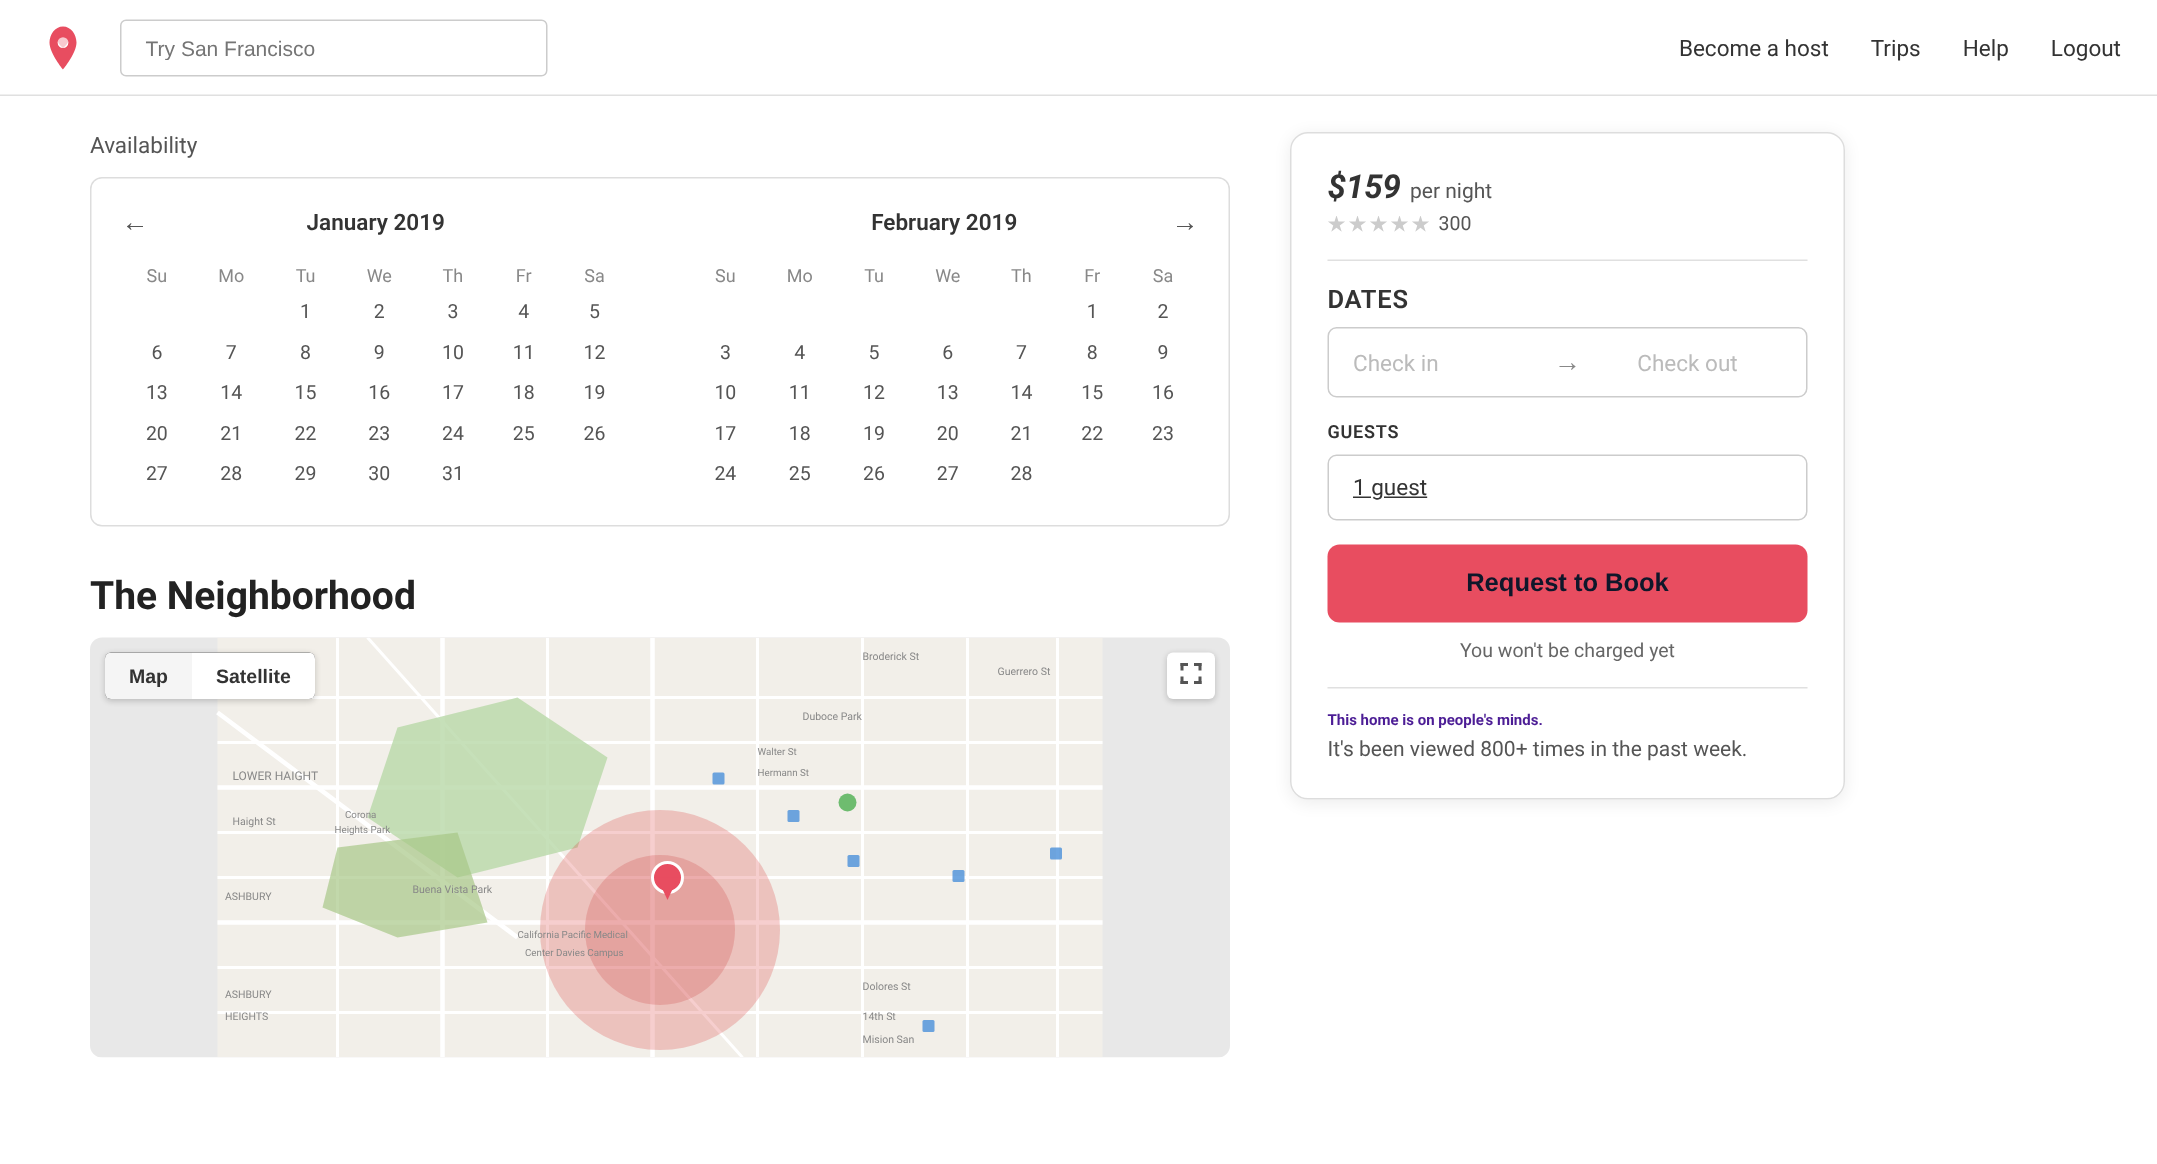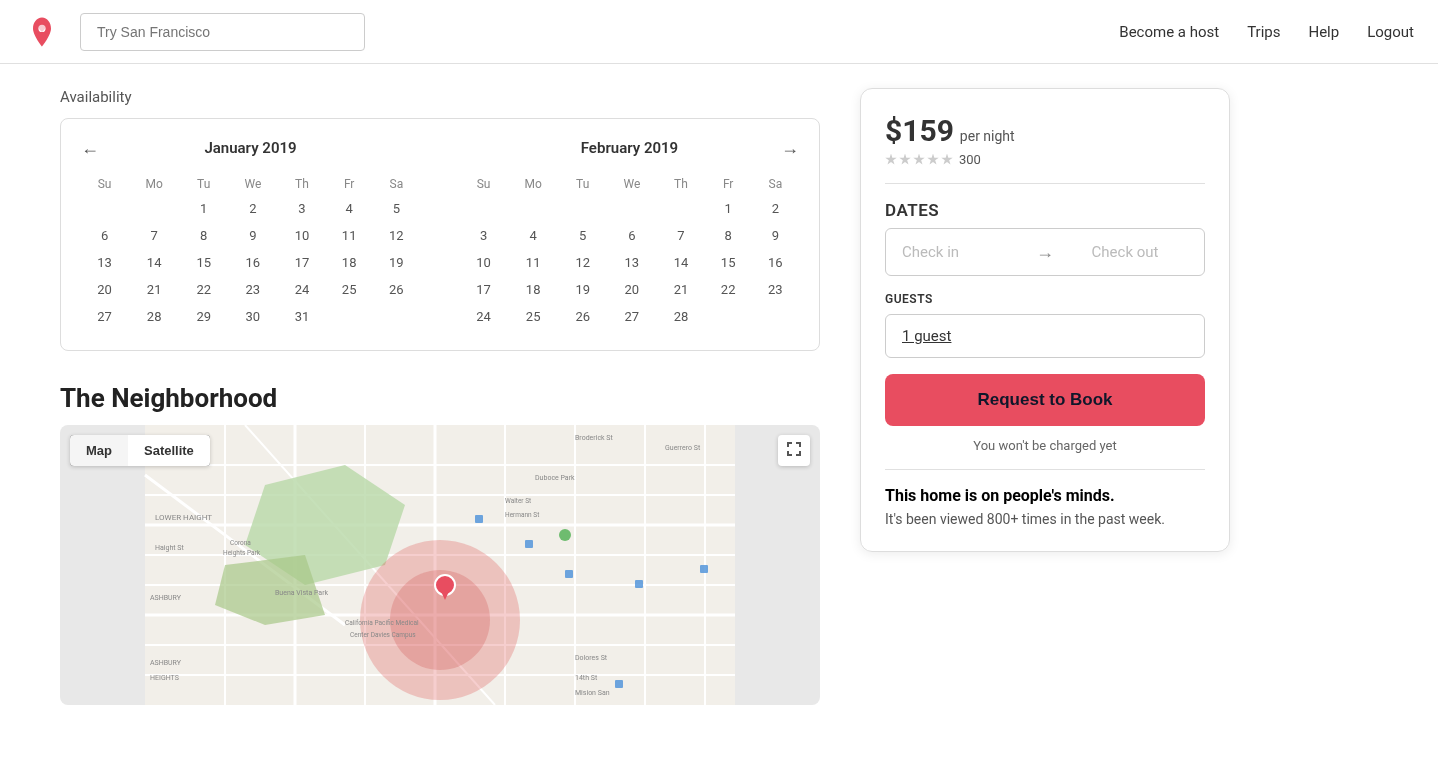--- a/index.html
+++ b/index.html
@@ -191,22 +191,23 @@
       margin-top: 24px;
       box-shadow: 0 2px 12px rgba(0,0,0,0.08);
     }
     .price-row {
       display: flex;
       align-items: baseline;
       gap: 6px;
       margin-bottom: 4px;
     }
     .price-amount {
-      font-size: 30px;
+      font-size: 22px;
       font-weight: 700;
+      font-style: italic;
     }
     .price-per-night {
       font-size: 14px;
       color: #555;
     }
     .rating-row {
       display: flex;
       align-items: center;
       gap: 6px;
       margin-bottom: 16px;
@@ -292,23 +293,23 @@
       cursor: pointer;
       margin-bottom: 12px;
     }
     .no-charge-text {
       text-align: center;
       font-size: 13px;
       color: #666;
       margin-bottom: 16px;
     }
     .minds-text {
-      font-size: 16px;
+      font-size: 10px;
       font-weight: 700;
-      color: #000000;
+      color: #4c1d95;
       margin-bottom: 6px;
     }
     .minds-desc {
       font-size: 14px;
       color: #555;
     }
   </style>
 </head>
 <body>
 

